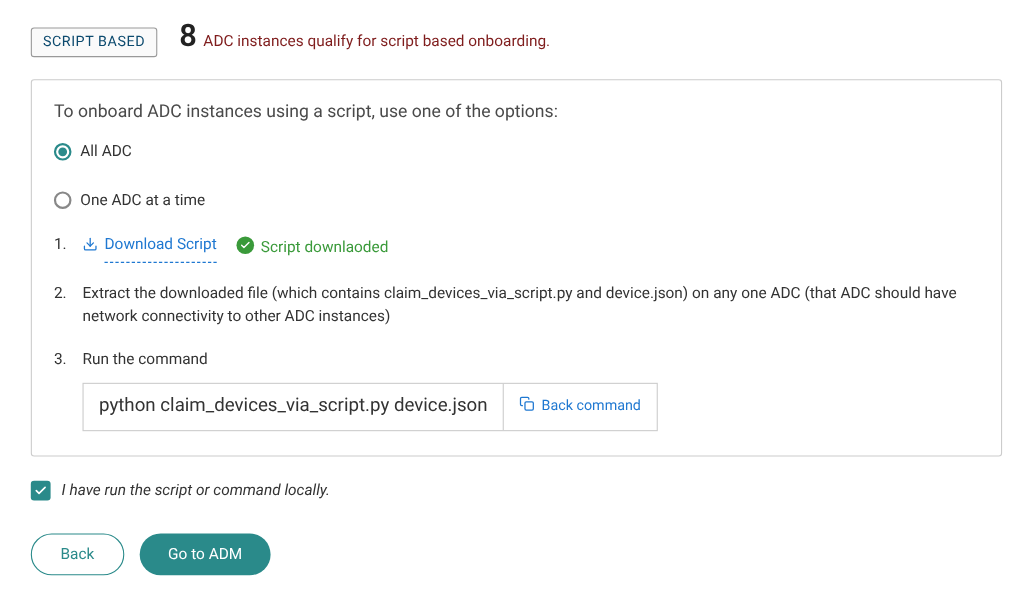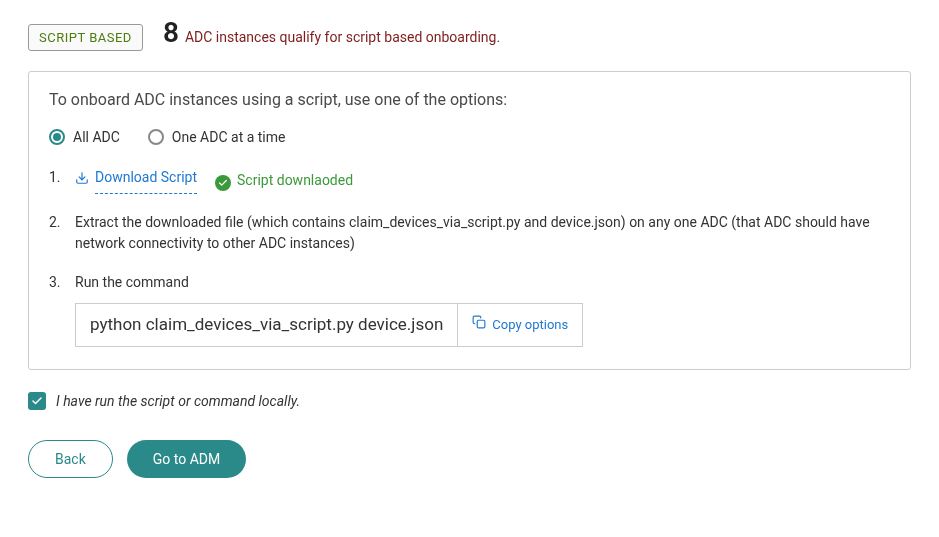--- a/index.html
+++ b/index.html
@@ -17,21 +17,21 @@
       align-items: baseline;
       gap: 20px;
       margin-bottom: 18px;
     }
     .badge {
       border: 1px solid #999;
       border-radius: 3px;
       padding: 5px 10px;
       font-size: 13px;
       letter-spacing: 0.5px;
-      color: #4d7c0f;
+      color: #0c4a6e;
       background: #fafafa;
     }
     .header-text {
       display: flex;
       align-items: baseline;
       gap: 6px;
     }
     .count {
       font-size: 28px;
       font-weight: 600;
@@ -50,20 +50,21 @@
     }
     .panel-title {
       font-size: 16px;
       color: #4a4a4a;
       margin-bottom: 20px;
     }
     .radio-row {
       display: flex;
       gap: 28px;
       margin-bottom: 22px;
+      flex-direction: column;
     }
     .radio-opt {
       display: flex;
       align-items: center;
       gap: 8px;
       cursor: pointer;
       font-size: 14px;
       color: #333;
     }
     .radio-circle {
@@ -113,21 +114,21 @@
     }
     .dl-icon {
       color: #1f78d1;
     }
     .dl-underline {
       border-bottom: 1px dashed #1f78d1;
       padding-bottom: 5px;
     }
     .status-group {
       display: inline-flex;
-      align-items: flex-end;
+      align-items: flex-start;
       gap: 6px;
       margin-left: 8px;
     }
     .chk-circ {
       width: 16px;
       height: 16px;
       border-radius: 50%;
       background: #3a9a3a;
       display: inline-flex;
       align-items: center;
@@ -257,21 +258,21 @@
       <div>Run the command</div>
       <div class="cmd-row">
         <div class="cmd-text">python claim_devices_via_script.py device.json</div>
         <div class="copy-btn">
           <span>
             <svg width="14" height="14" viewBox="0 0 24 24" fill="none" stroke="currentColor" stroke-width="2" stroke-linecap="round" stroke-linejoin="round">
                 <rect x="9" y="9" width="13" height="13" rx="2" ry="2"></rect>
                 <path d="M5 15H4a2 2 0 0 1-2-2V4a2 2 0 0 1 2-2h9a2 2 0 0 1 2 2v1"></path>
               </svg>
           </span>
-          <span>Copy options</span>
+          <span>Back command</span>
         </div>
       </div>
     </div>
   </div>
 </div>
 
 <div class="checkbox-row">
   <span class="checkbox">
     <svg width="12" height="12" viewBox="0 0 24 24" fill="none" stroke="#fff" stroke-width="3" stroke-linecap="round" stroke-linejoin="round">
         <polyline points="20 6 9 17 4 12"></polyline>

